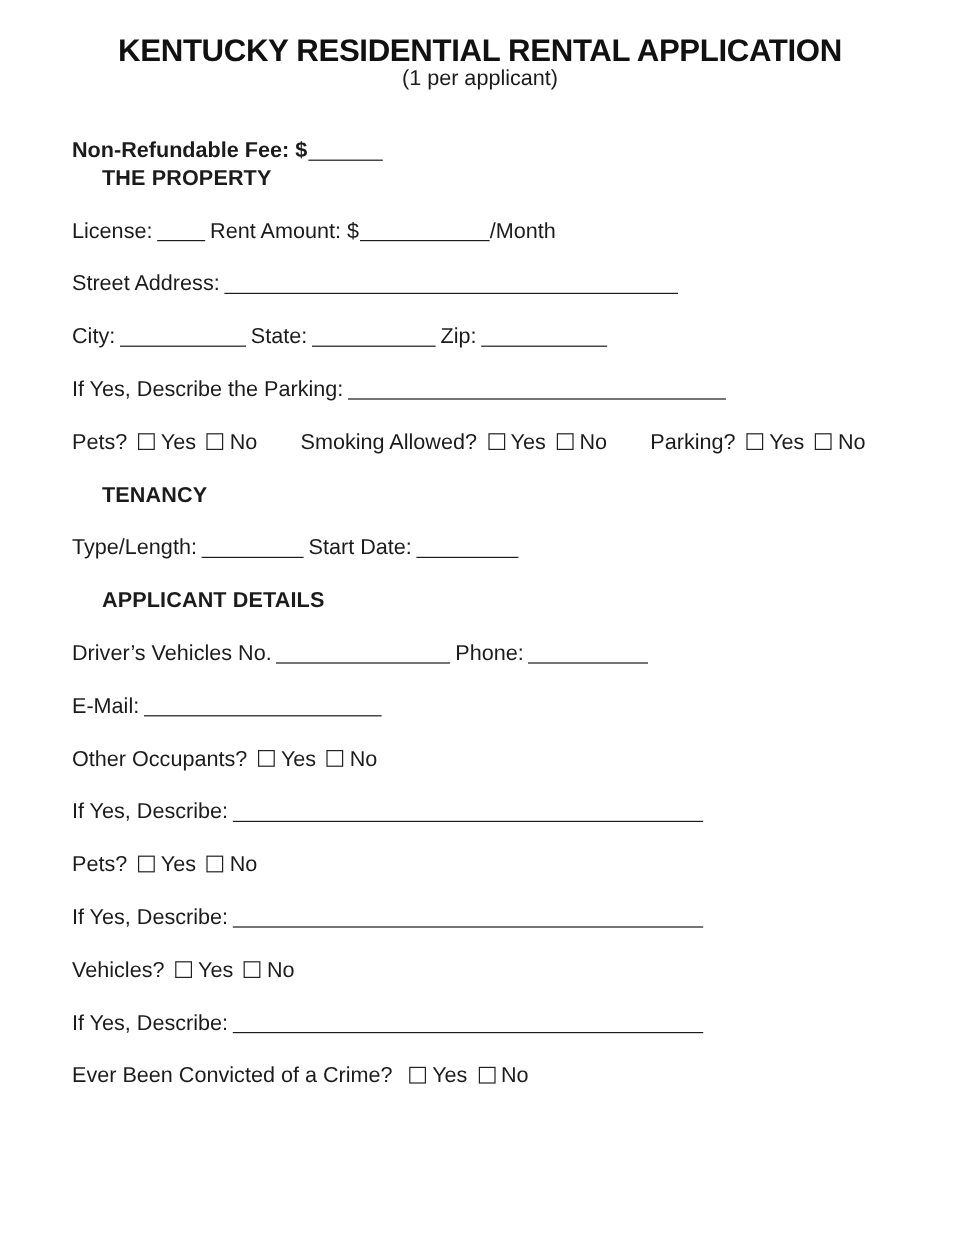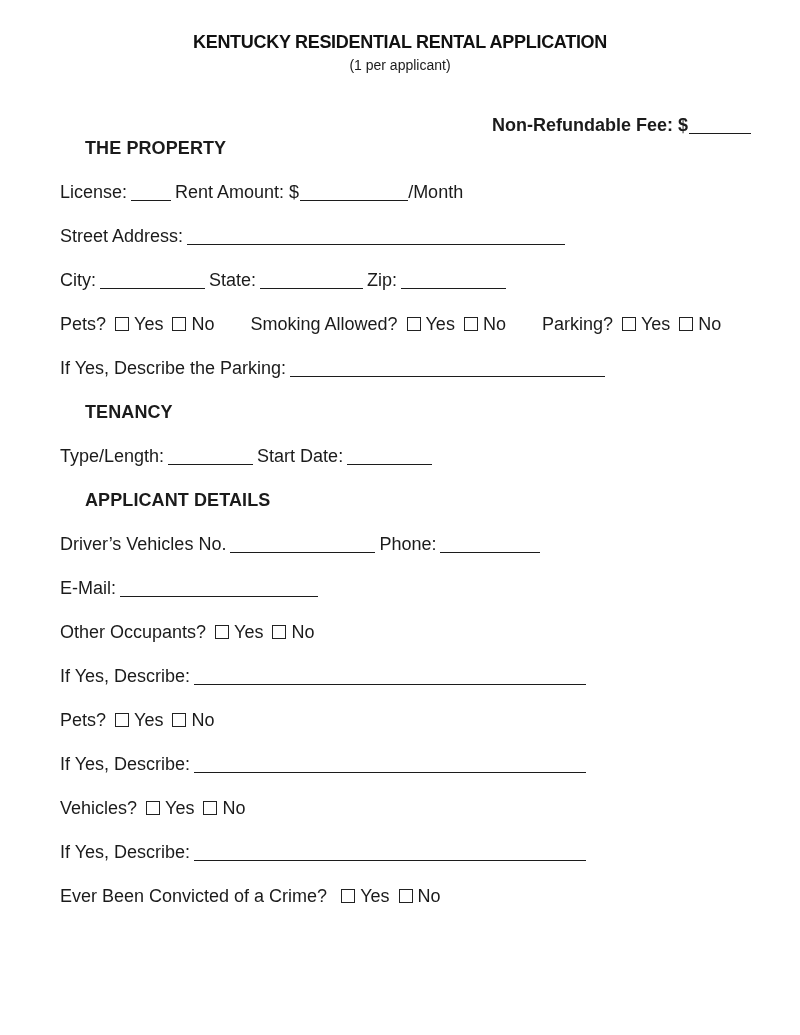--- a/index.html
+++ b/index.html
@@ -8,26 +8,26 @@
     box-sizing: border-box;
     padding: 28px 45px 0 60px;
     background: #ffffff;
     color: #1b1b1b;
     font-family: "Liberation Sans", sans-serif;
     font-size: 18px;
     overflow: hidden;
   }
   .doc-header { margin: 0 -45px 0 -60px; text-align: center; }
   .title {
-    margin: 0; font-size: 18px; font-weight: bold; color: #111;
+    margin: 0; font-size: 26px; font-weight: bold; color: #111;
     letter-spacing: -0.3px; line-height: 29px;
   }
-  .subtitle { margin: 0; font-size: 14px; line-height: 16px; color: #1b1b1b; }
+  .subtitle { margin: 0; font-size: 18px; line-height: 16px; color: #1b1b1b; }
   .line { margin: 0 0 23px 0; line-height: 21px; white-space: nowrap; }
-  .fee-line { margin-top: 42px; margin-bottom: 2px; text-align: right; font-weight: bold; }
+  .fee-line { margin-top: 42px; margin-bottom: 2px; font-weight: bold; }
   .heading { font-weight: bold; letter-spacing: 0.1px; margin-left: 25px; }
   .blank {
     display: inline-block;
     border-bottom: 1.5px solid #1c1c1c;
     height: 16px;
     vertical-align: -3px;
     margin: 0 4px;
   }
   .blank.tight-r { margin-right: 0; }
   .blank.tight-l { margin-left: 1px; }
@@ -56,23 +56,23 @@
 
   <p class="line heading">THE PROPERTY</p>
 
 
   <p class="line"><span>License:</span><span class="blank" style="width:40px"></span><span>Rent Amount: $</span><span class="blank tight-r tight-l" style="width:108px"></span><span>/Month</span></p>
 
   <p class="line"><span>Street Address:</span><span class="blank" style="width:378px"></span></p>
 
   <p class="line"><span>City:</span><span class="blank" style="width:105px"></span><span>State:</span><span class="blank" style="width:103px"></span><span>Zip:</span><span class="blank" style="width:105px"></span></p>
 
+  <p class="line"><span>If Yes, Describe the Parking:</span><span class="blank" style="width:315px"></span></p>
+
   <p class="line"><span>Pets?</span><span class="cb"></span><span>Yes</span><span class="cb"></span><span>No</span><span class="grp">Smoking Allowed?</span><span class="cb"></span><span>Yes</span><span class="cb"></span><span>No</span><span class="grp">Parking?</span><span class="cb"></span><span>Yes</span><span class="cb"></span><span>No</span></p>
-
-  <p class="line"><span>If Yes, Describe the Parking:</span><span class="blank" style="width:315px"></span></p>
 
   <p class="line heading">TENANCY</p>
 
   <p class="line"><span>Type/Length:</span><span class="blank" style="width:85px"></span><span>Start Date:</span><span class="blank" style="width:85px"></span></p>
 
   <p class="line heading">APPLICANT DETAILS</p>
 
 
   <p class="line"><span>Driver’s Vehicles No.</span><span class="blank" style="width:145px"></span><span>Phone:</span><span class="blank" style="width:100px"></span></p>
 

